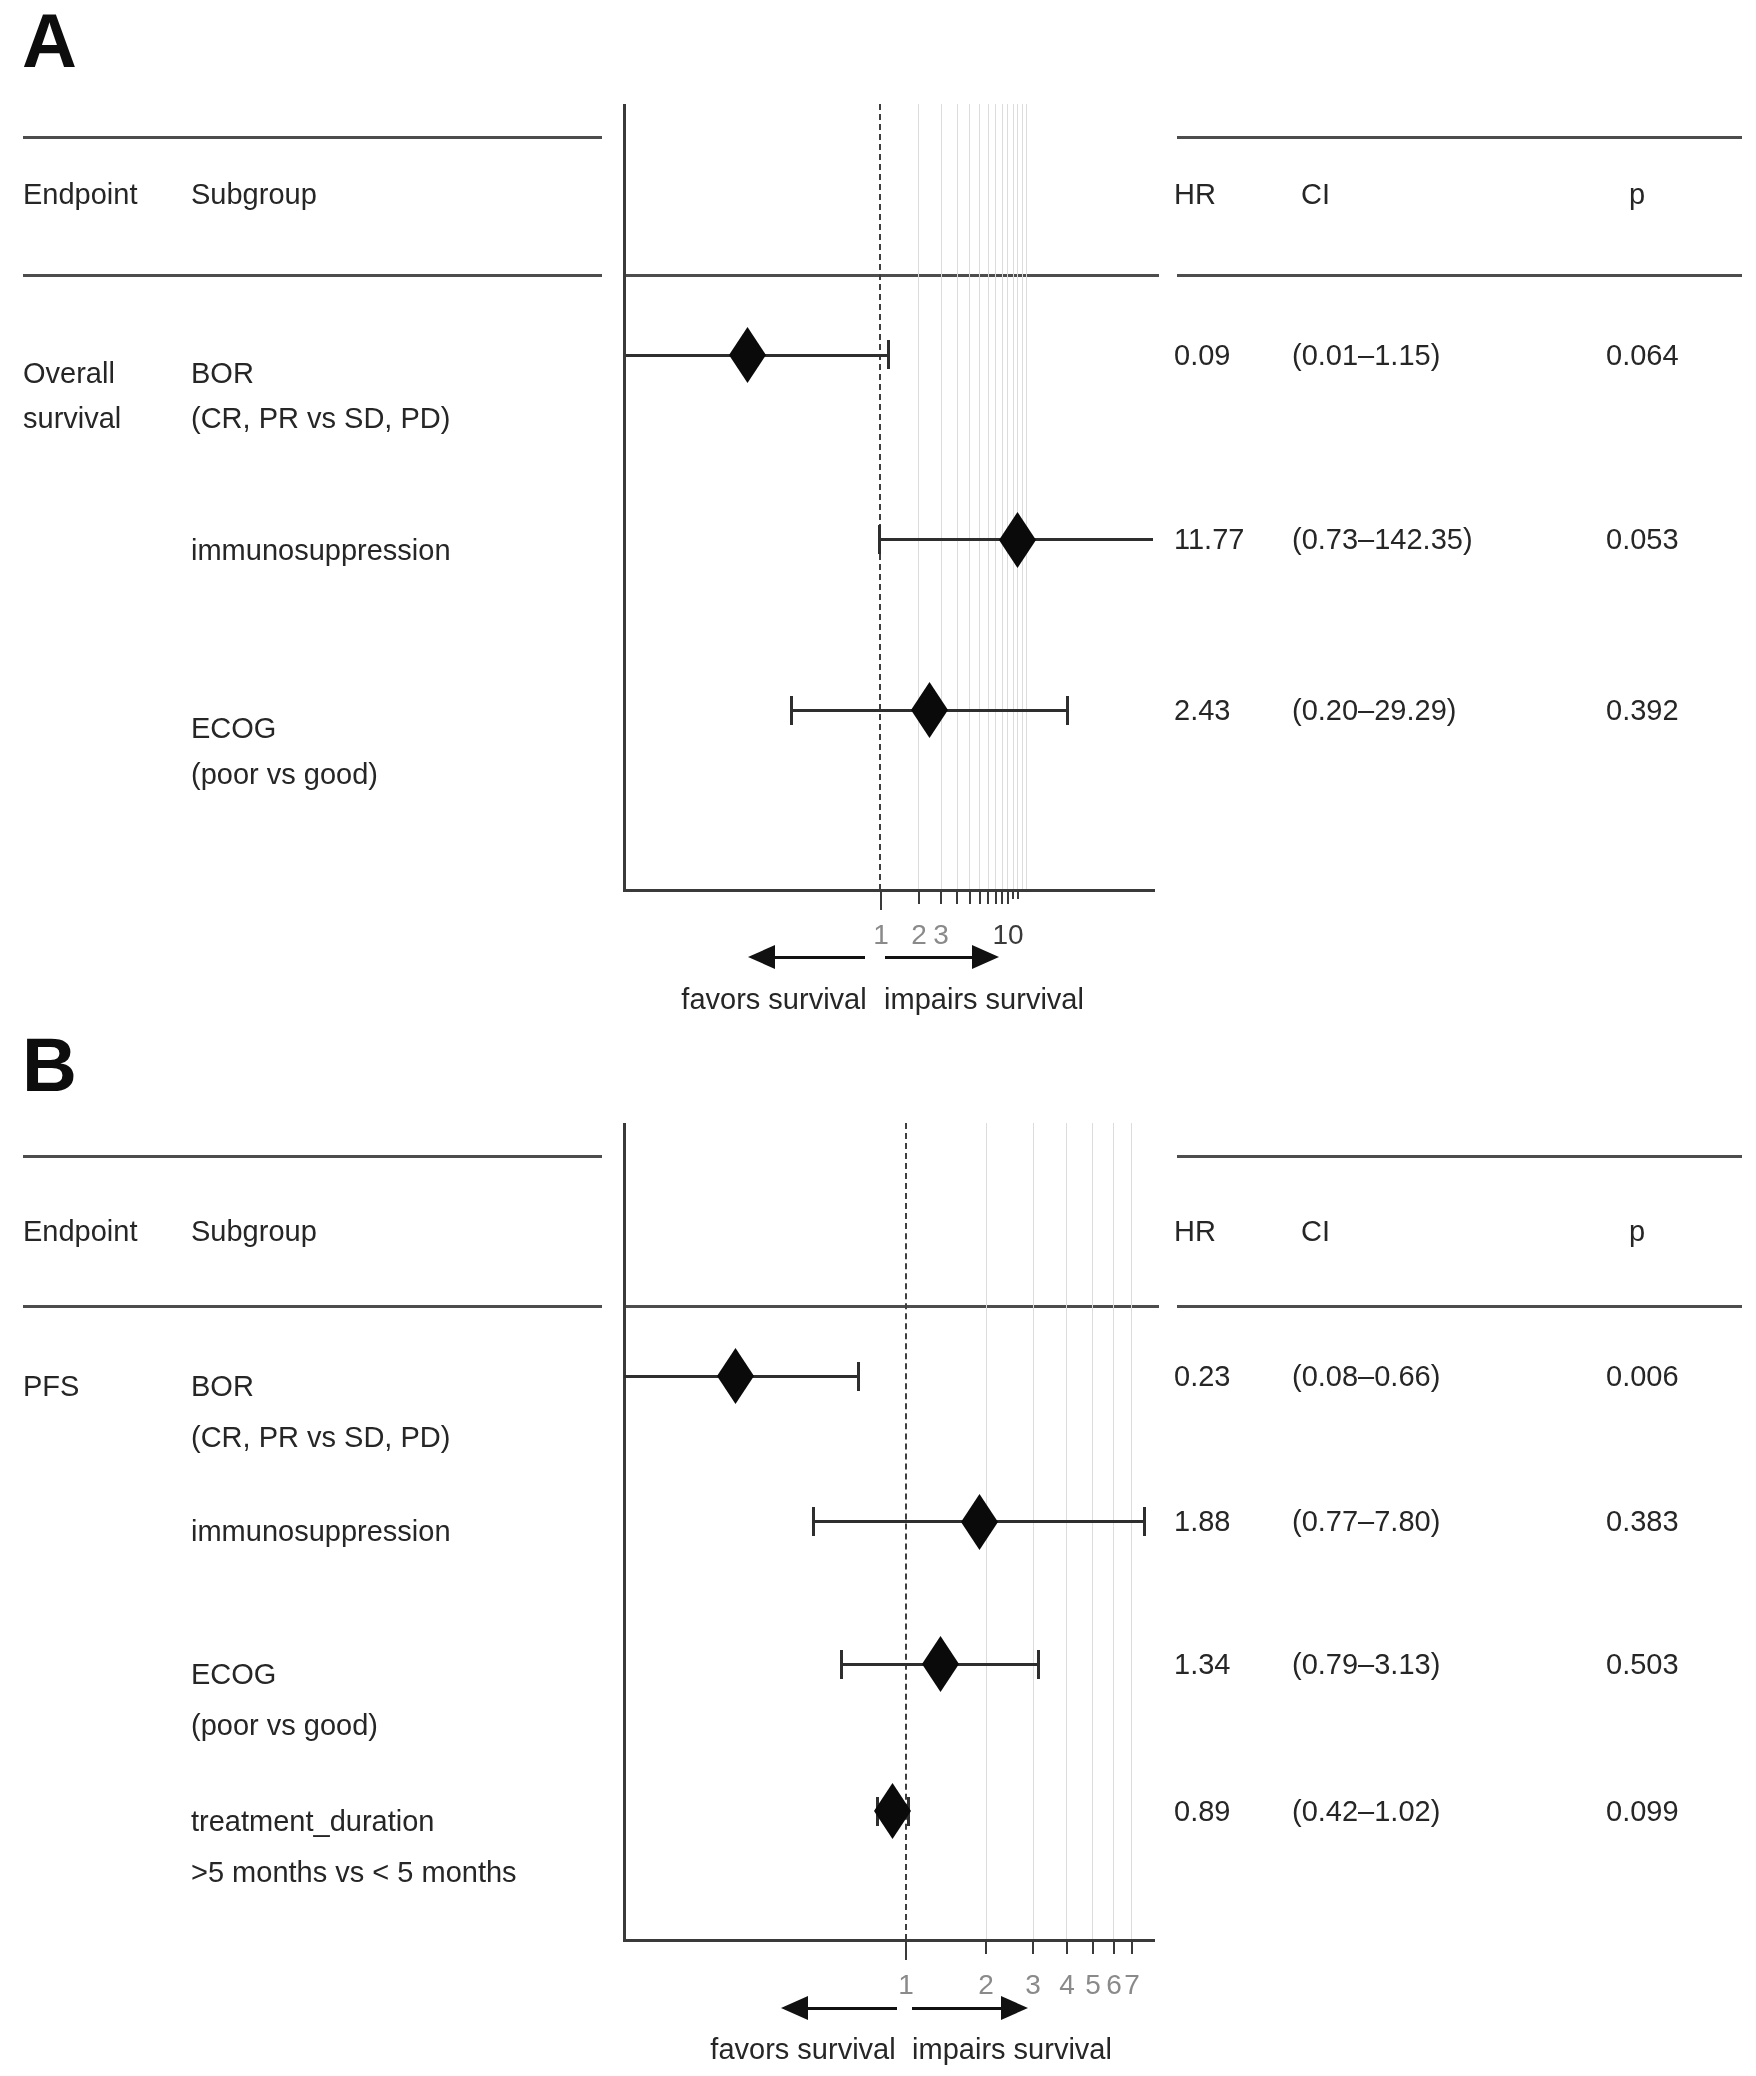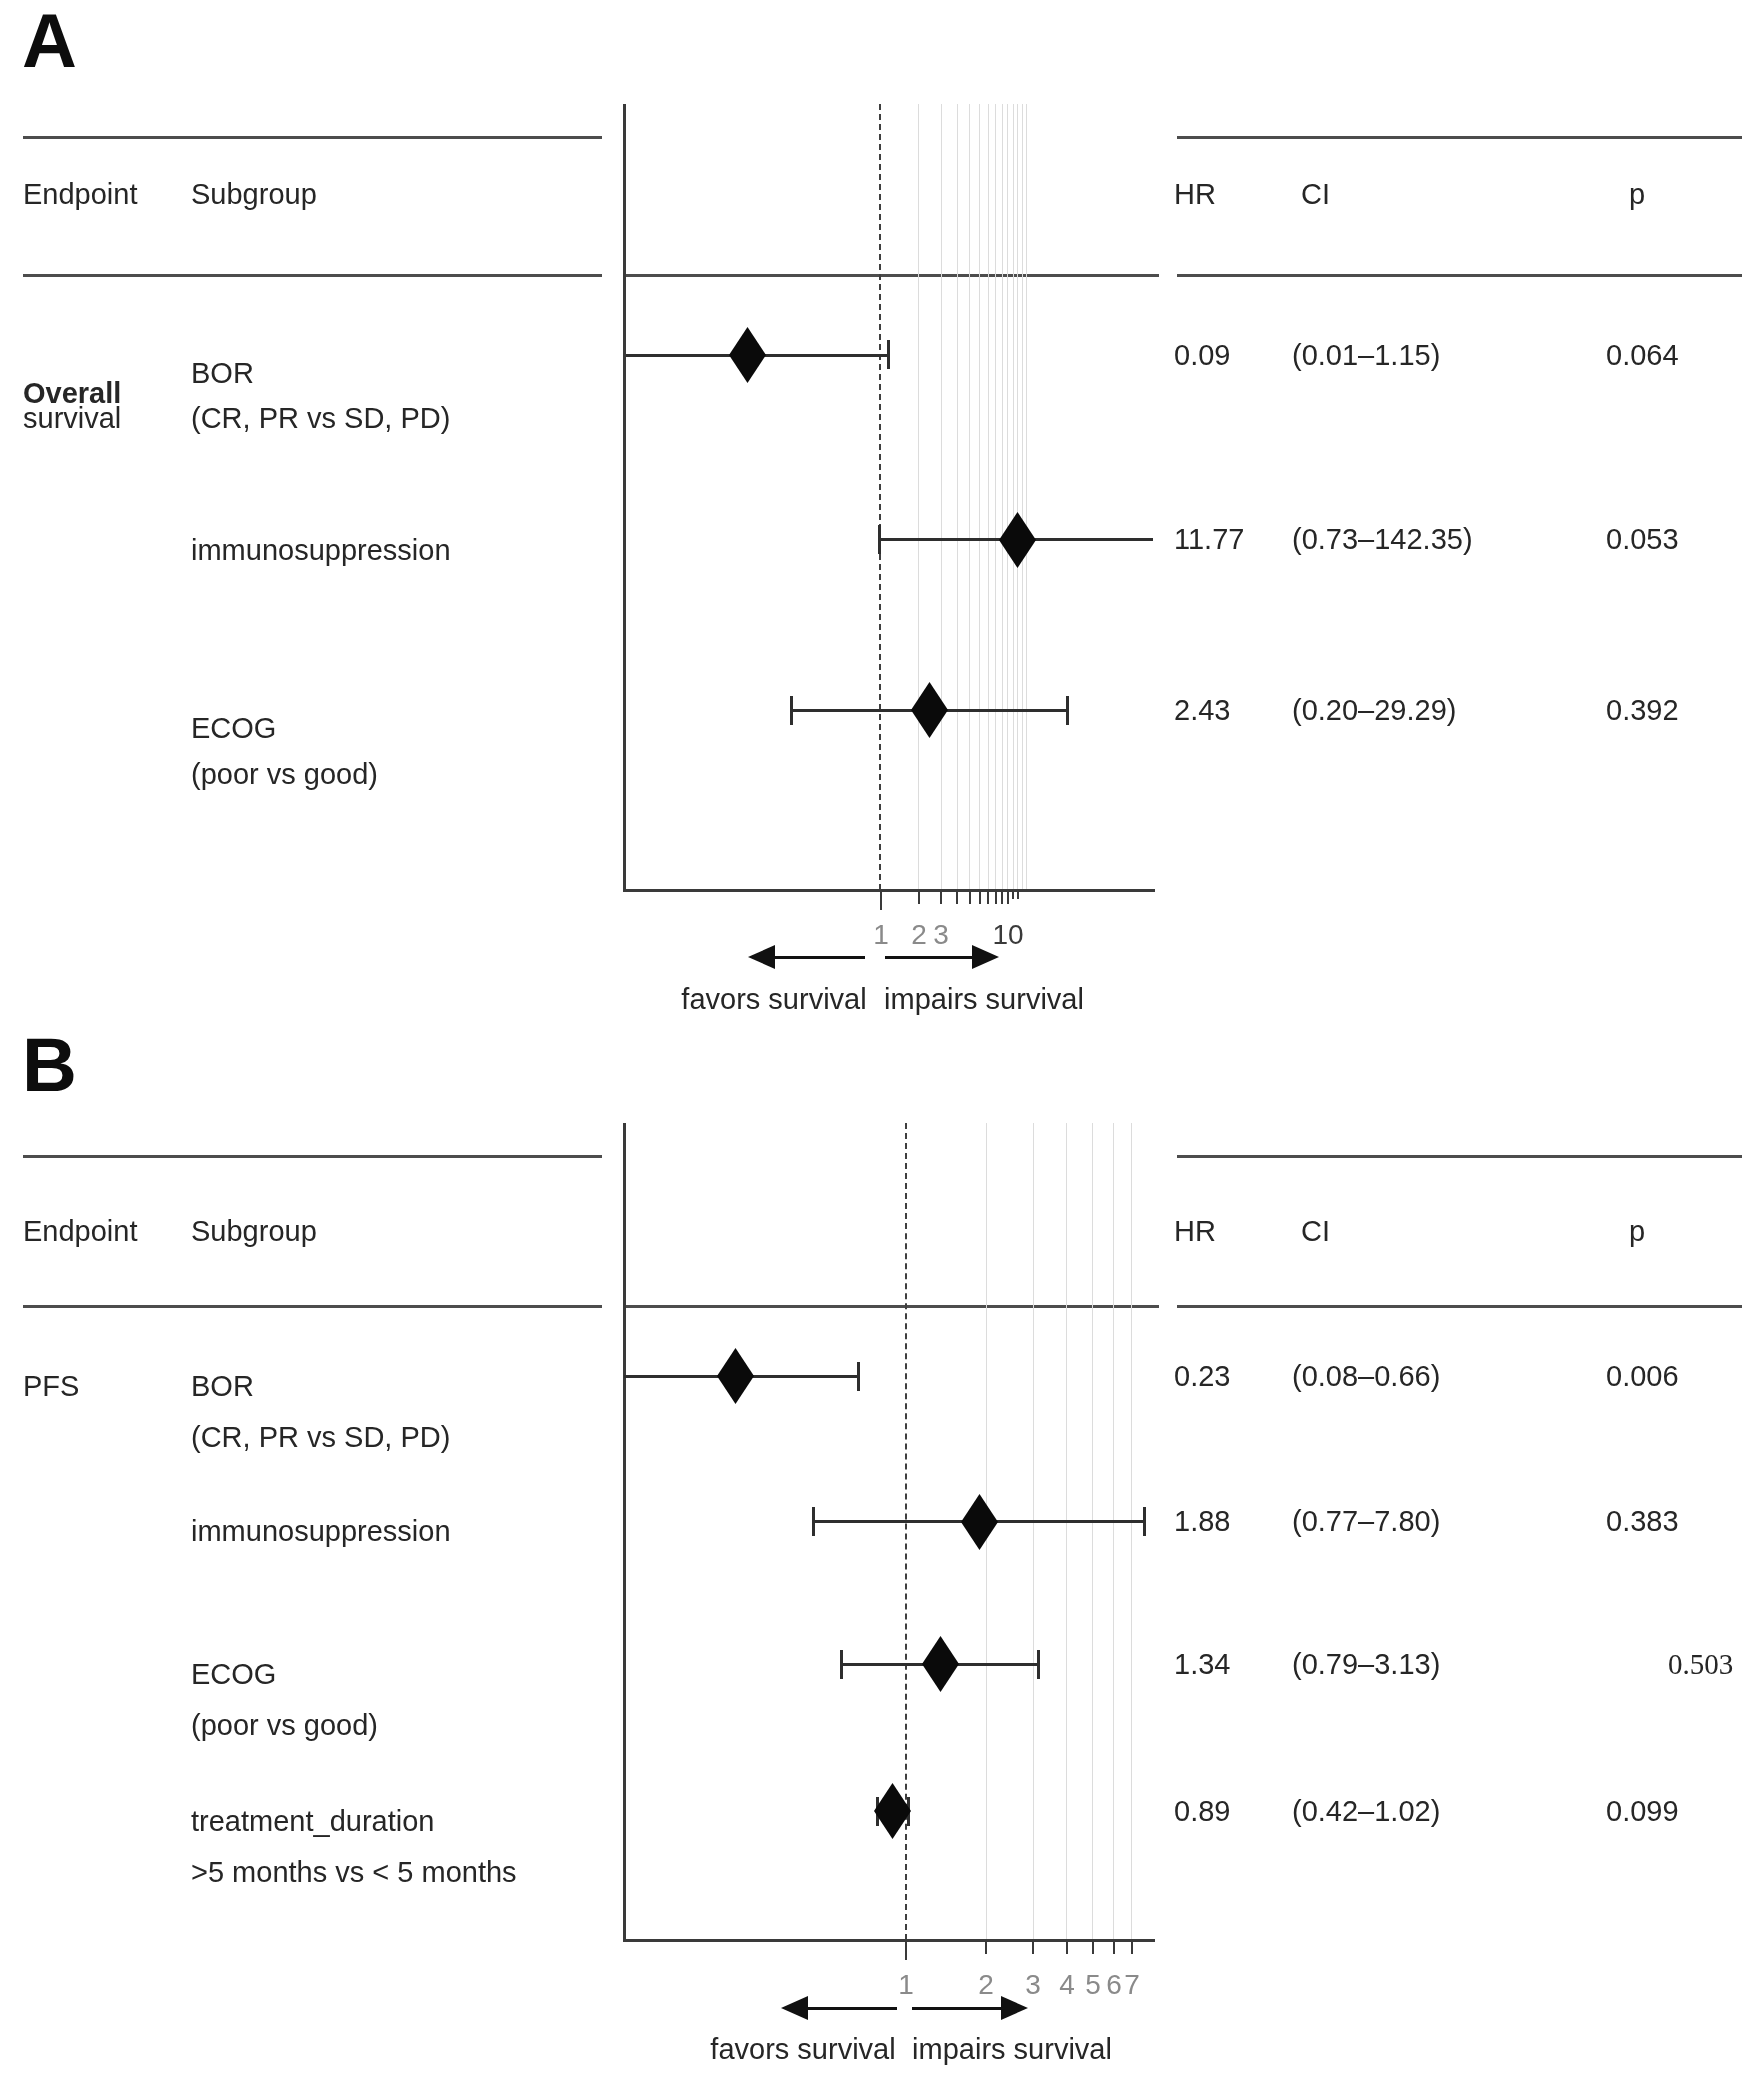--- a/index.html
+++ b/index.html
@@ -68,21 +68,21 @@
       <div class="abs tick" style="left: 987px; top: 891px; height: 12.7px; z-index: 3;"></div>
       <div class="abs tick" style="left: 995px; top: 891px; height: 12.7px; z-index: 3;"></div>
       <div class="abs tick" style="left: 1001px; top: 891px; height: 12.7px; z-index: 3;"></div>
       <div class="abs tick" style="left: 1007px; top: 891px; height: 12.7px; z-index: 3;"></div>
       <div class="abs tick" style="left: 1012px; top: 891px; height: 7.6px; z-index: 3;"></div>
       <div class="abs tick" style="left: 1017px; top: 891px; height: 7.6px; z-index: 3;"></div>
       <div class="abs ticklabel muted" style="left: 881px; top: 919px;">1</div>
       <div class="abs ticklabel muted" style="left: 919px; top: 919px;">2</div>
       <div class="abs ticklabel muted" style="left: 941px; top: 919px;">3</div>
       <div class="abs ticklabel darktick" style="left: 1008px; top: 919px;">10</div>
-      <div class="abs txt" style="left: 23px; top: 376px; z-index: 5; font-weight: bold;">Overall</div>
+      <div class="abs txt" style="left: 23px; top: 356px; z-index: 5;">Overall</div>
       <div class="abs txt" style="left: 23px; top: 401px; z-index: 5;">survival</div>
       <div class="abs txt" style="left: 191px; top: 356px; z-index: 5;">BOR</div>
       <div class="abs txt" style="left: 191px; top: 401px; z-index: 5;">(CR, PR vs SD, PD)</div>
       <div class="abs ciline" style="left: 626px; top: 354px; width: 263px; z-index: 4;"></div>
       <div class="abs cicap" style="left: 887px; top: 340px; z-index: 4;"></div>
       <div class="abs diamond" style="left: 729px; top: 327px; z-index: 5;"></div>
       <div class="abs txt" style="left: 1174px; top: 338px; z-index: 5;">0.09</div>
       <div class="abs txt" style="left: 1292px; top: 338px; z-index: 5;">(0.01–1.15)</div>
       <div class="abs txt" style="left: 1606px; top: 338px; z-index: 5;">0.064</div>
       <div class="abs txt" style="left: 191px; top: 533px; z-index: 5;">immunosuppression</div>
@@ -161,21 +161,21 @@
       <div class="abs txt" style="left: 1292px; top: 1504px; z-index: 5;">(0.77–7.80)</div>
       <div class="abs txt" style="left: 1606px; top: 1504px; z-index: 5;">0.383</div>
       <div class="abs txt" style="left: 191px; top: 1657px; z-index: 5;">ECOG</div>
       <div class="abs txt" style="left: 191px; top: 1708px; z-index: 5;">(poor vs good)</div>
       <div class="abs ciline" style="left: 841px; top: 1663px; width: 197px; z-index: 4;"></div>
       <div class="abs cicap" style="left: 840px; top: 1650px; z-index: 4;"></div>
       <div class="abs cicap" style="left: 1037px; top: 1650px; z-index: 4;"></div>
       <div class="abs diamond" style="left: 922px; top: 1636px; z-index: 5;"></div>
       <div class="abs txt" style="left: 1174px; top: 1647px; z-index: 5;">1.34</div>
       <div class="abs txt" style="left: 1292px; top: 1647px; z-index: 5;">(0.79–3.13)</div>
-      <div class="abs txt" style="left: 1668px; top: 1647px; z-index: 5; font-family: Liberation Serif, serif;">0.503</div>
+      <div class="abs txt" style="left: 1606px; top: 1647px; z-index: 5;">0.503</div>
       <div class="abs txt" style="left: 191px; top: 1804px; z-index: 5;">treatment_duration</div>
       <div class="abs txt" style="left: 191px; top: 1855px; z-index: 5;">&gt;5 months vs &lt; 5 months</div>
       <div class="abs ciline" style="left: 877px; top: 1810px; width: 31px; z-index: 4;"></div>
       <div class="abs cicap" style="left: 876px; top: 1797px; z-index: 4;"></div>
       <div class="abs cicap" style="left: 907px; top: 1797px; z-index: 4;"></div>
       <div class="abs diamond" style="left: 874px; top: 1783px; z-index: 5;"></div>
       <div class="abs txt" style="left: 1174px; top: 1794px; z-index: 5;">0.89</div>
       <div class="abs txt" style="left: 1292px; top: 1794px; z-index: 5;">(0.42–1.02)</div>
       <div class="abs txt" style="left: 1606px; top: 1794px; z-index: 5;">0.099</div>
       <div class="abs arrowline" style="left: 803px; top: 2007px; width: 94px;"></div>

